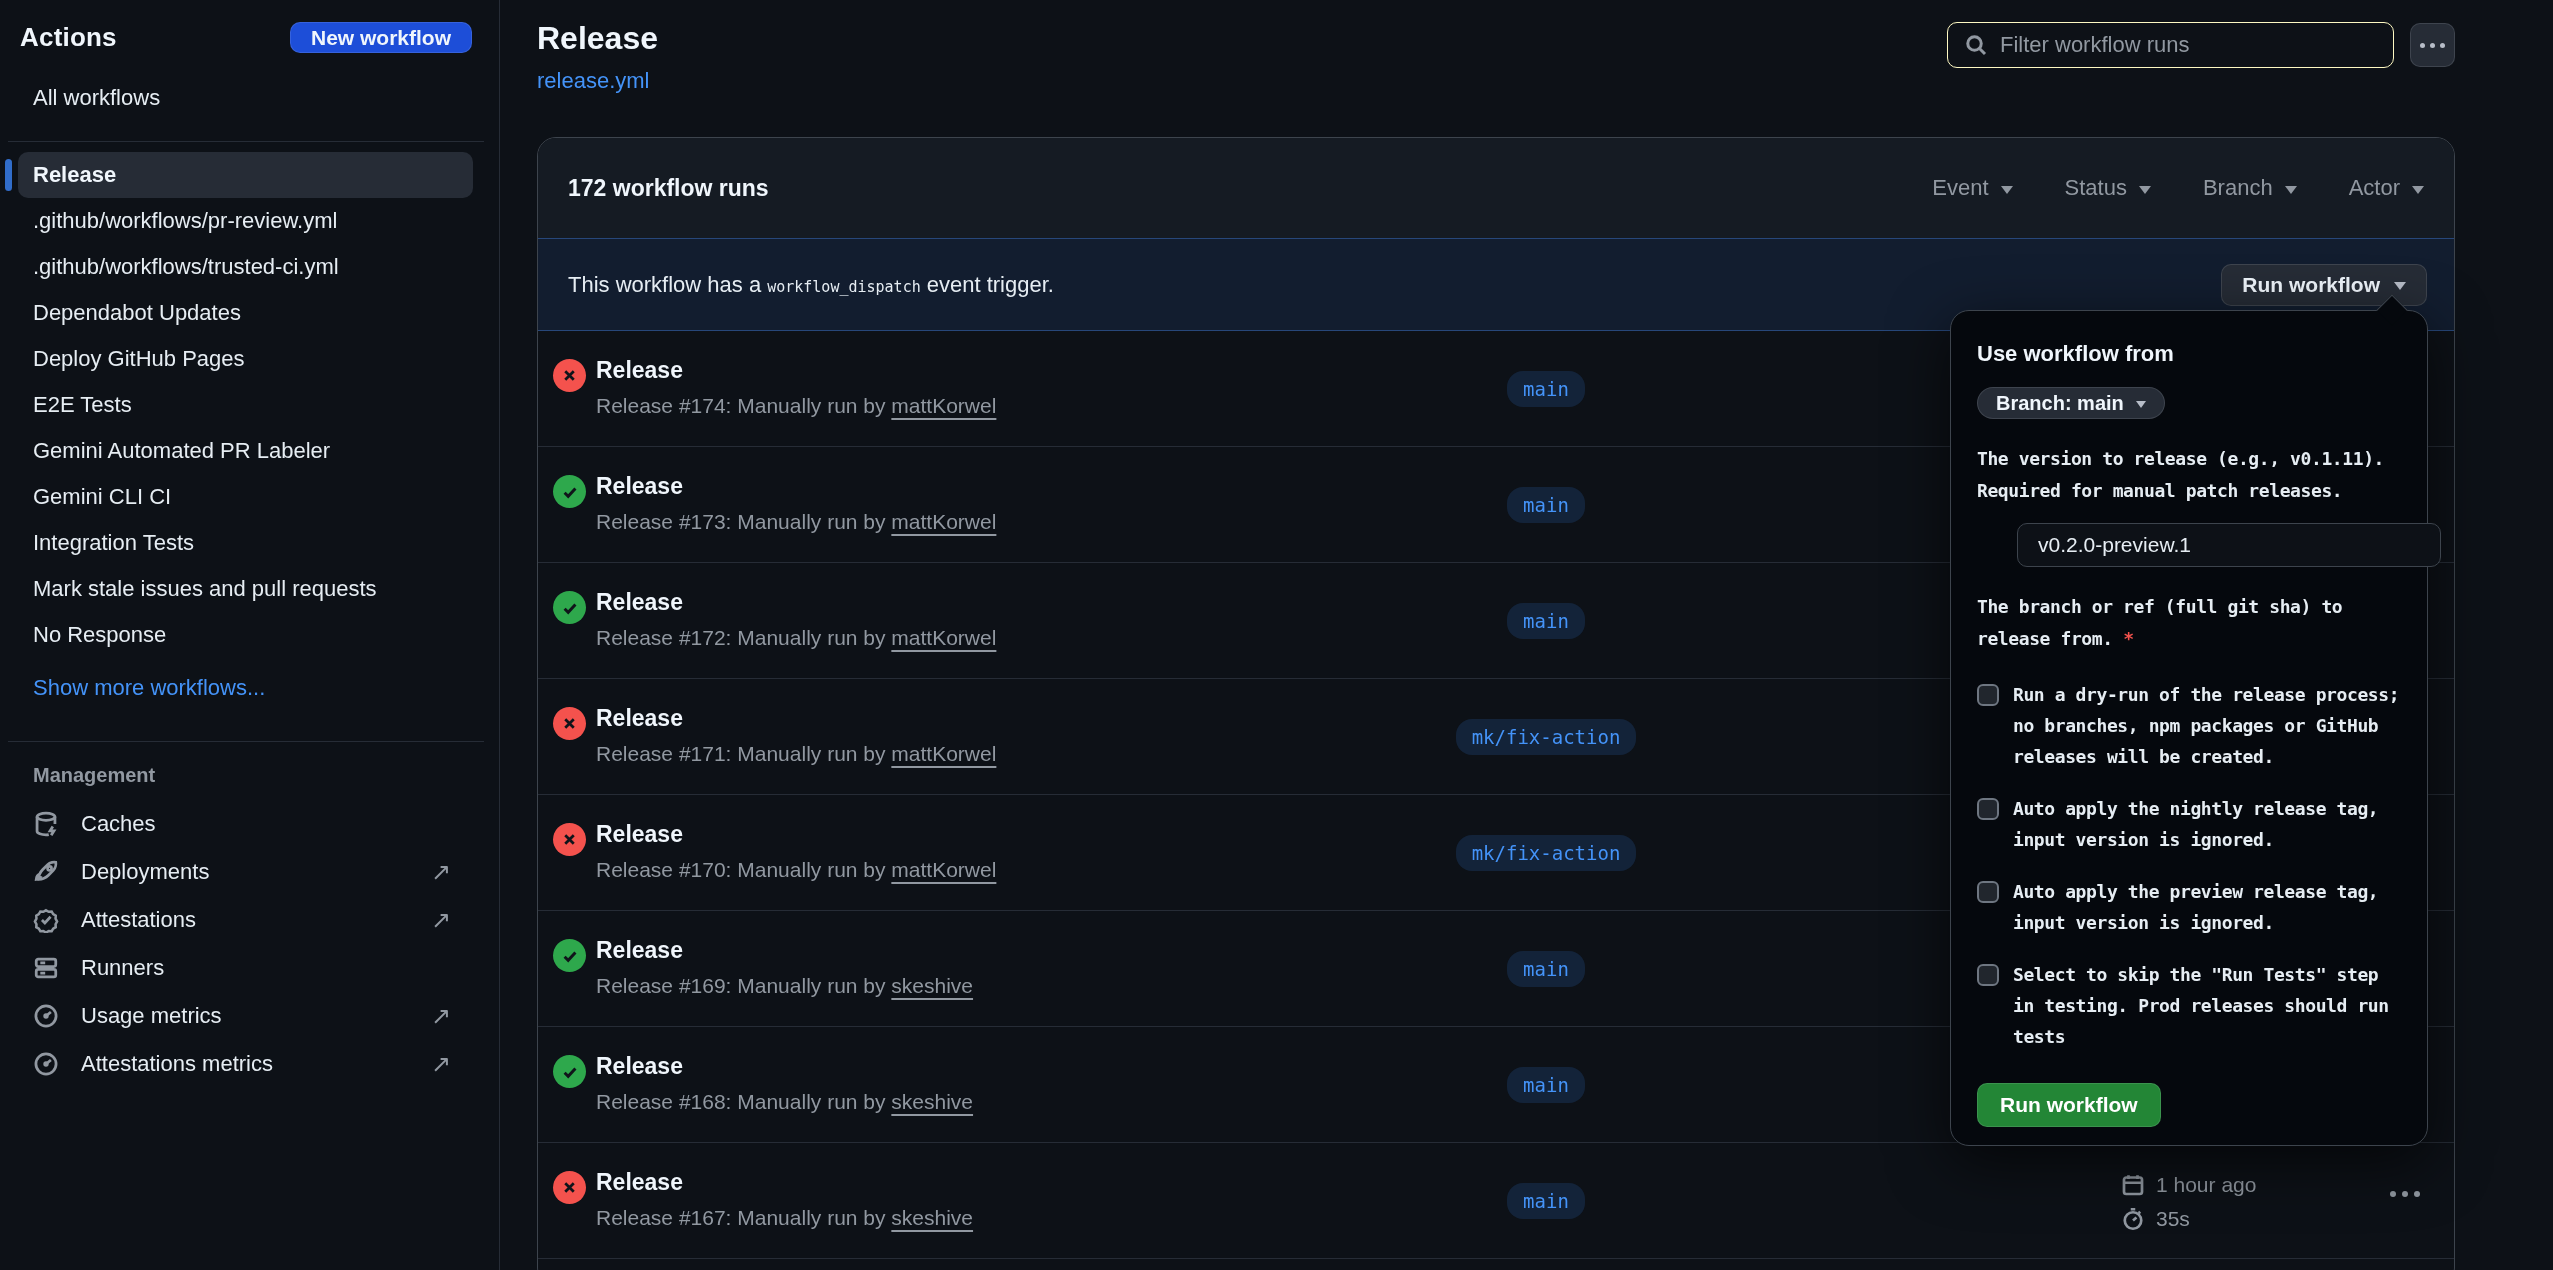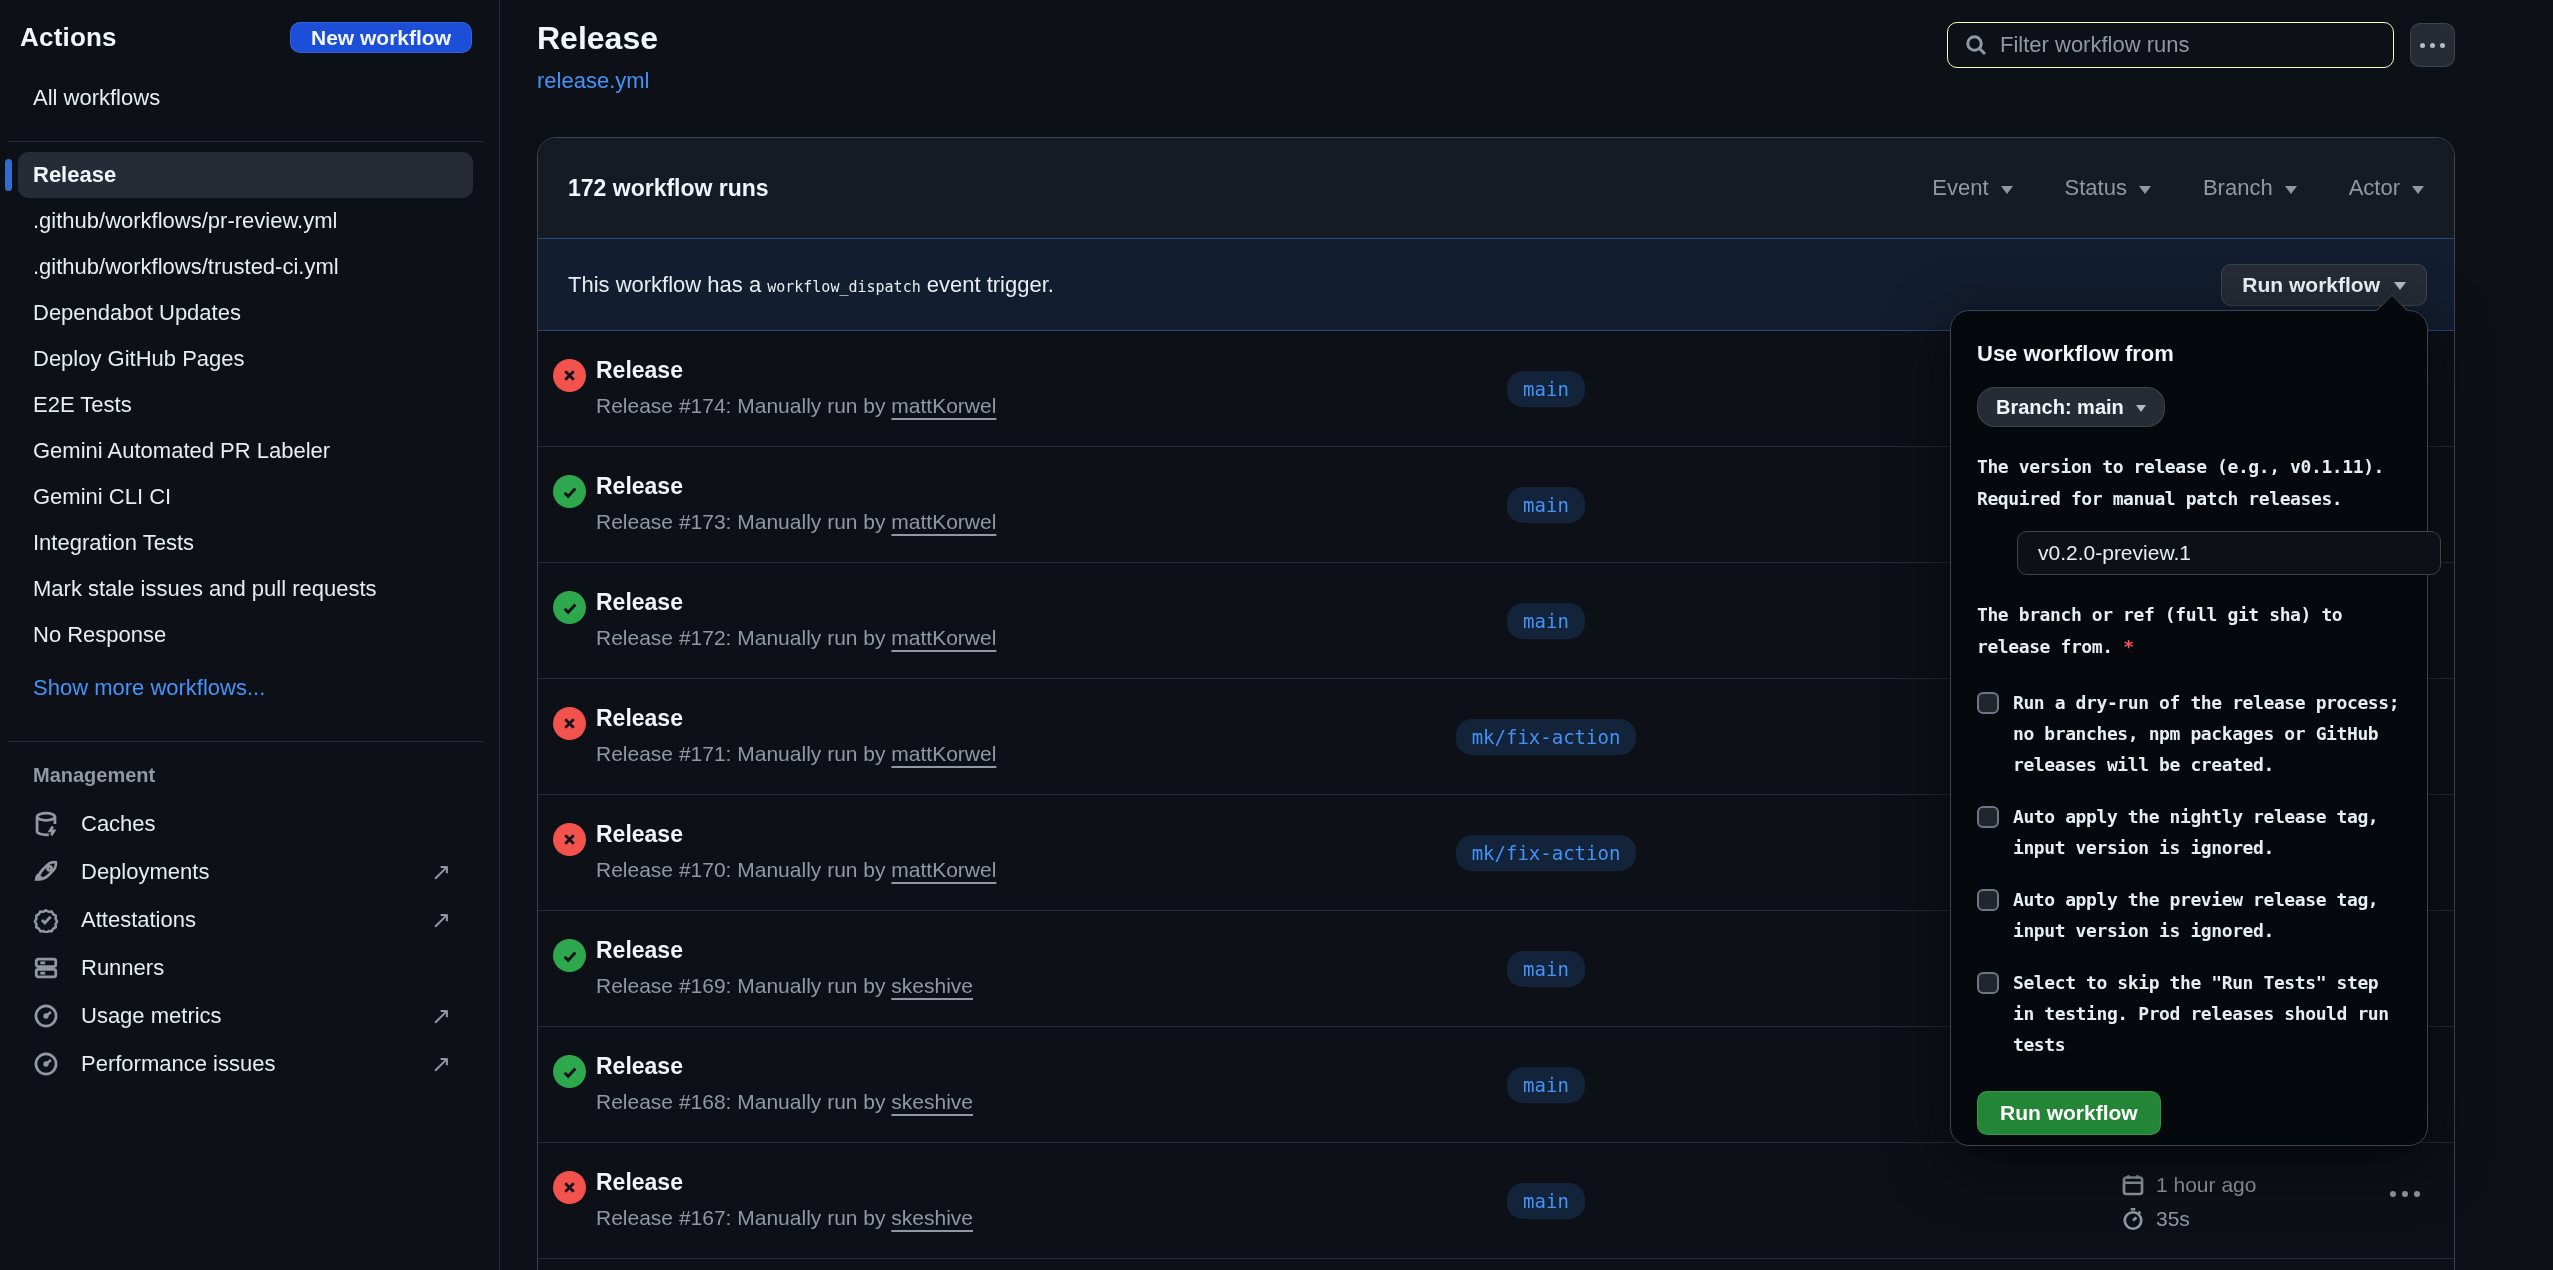--- a/index.html
+++ b/index.html
@@ -128,21 +128,21 @@
     box-shadow:0 16px 60px rgba(0,0,0,.65); padding:30px 26px; z-index:20;
   }
   .pop-caret {
     position:absolute; top:-12px; left:430px; width:22px; height:22px;
     background:#05080d; border-left:1px solid #3d444d; border-top:1px solid #3d444d;
     transform:rotate(45deg);
   }
   .pop-heading { font-size:22px; font-weight:700; color:#f0f6fc; }
   .branch-select {
     margin-top:20px; background:#262c36; border:1px solid rgba(240,246,252,.12); color:#f0f6fc;
-    height:40px; padding:0 18px; border-radius:18px; font-size:20px; font-weight:600;
+    height:32px; padding:0 18px; border-radius:18px; font-size:20px; font-weight:600;
     font-family:inherit; display:flex; align-items:center; gap:12px; cursor:pointer;
   }
   .branch-select .tri { border-top-color:#b7bdc8; border-left-width:5px; border-right-width:5px; border-top-width:7px; }
   .mono-desc {
     margin-top:24px; font-family:"DejaVu Sans Mono","Liberation Mono",monospace;
     font-size:18px; font-weight:700; letter-spacing:-.4px; line-height:32px;
     color:#e6edf3; width:436px;
   }
   .req { color:#f4524d; }
   .pop-input {
@@ -286,21 +286,21 @@
           </svg>
         <span>Usage metrics</span>
         <span class="ext-arrow">↗</span>
       </li>
       <li class="mgmt-item">
         <svg width="26" height="26" viewBox="0 0 16 16">
             <circle cx="8" cy="8" r="6.2"></circle>
             <path d="M8 8L11 5.5"></path>
             <circle cx="8" cy="8" r="0.8"></circle>
           </svg>
-        <span>Performance issues</span>
+        <span>Attestations metrics</span>
         <span class="ext-arrow">↗</span>
       </li>
     </ul>
   </aside>
 
   <div class="main-title">Release</div>
   <a class="file-link">release.yml</a>
 
   <div class="filter-wrap">
     <svg width="24" height="24" viewBox="0 0 16 16">

